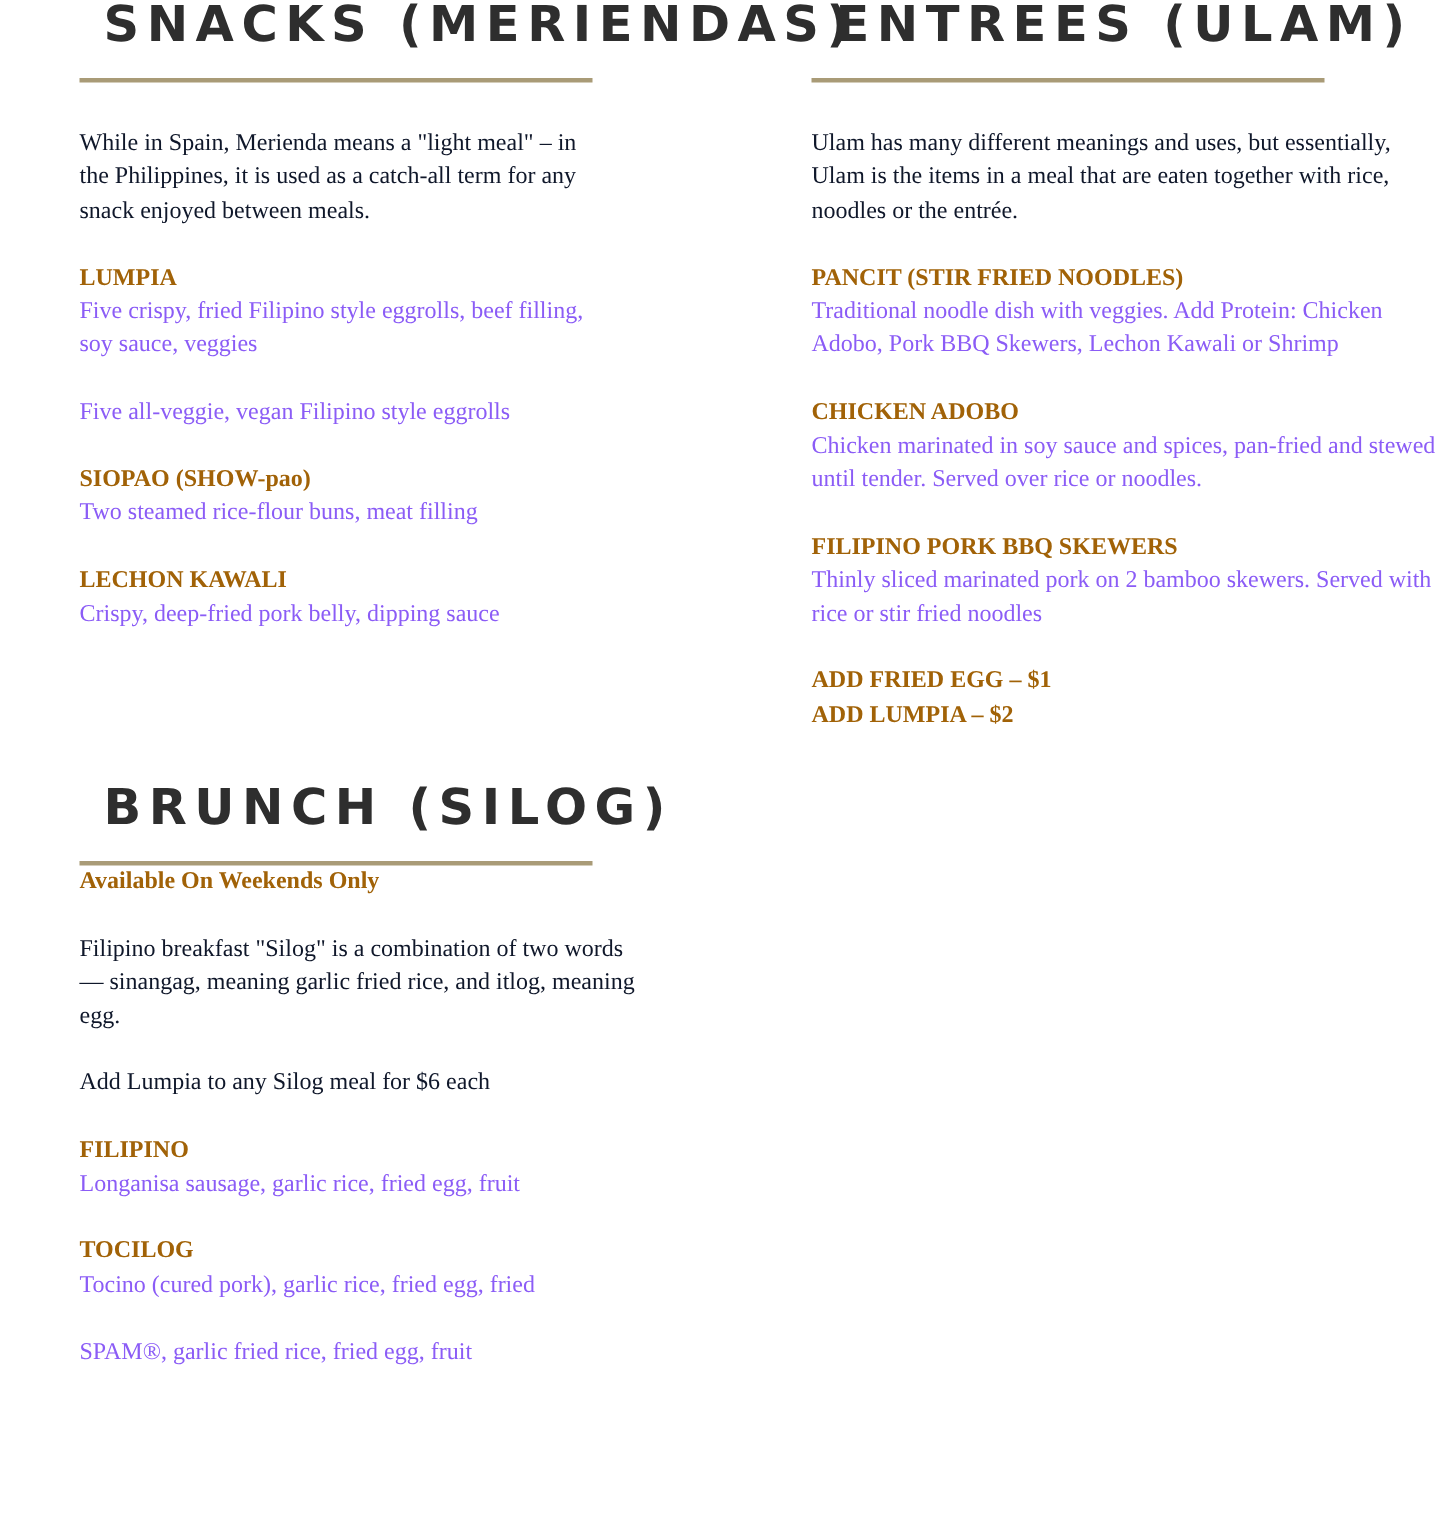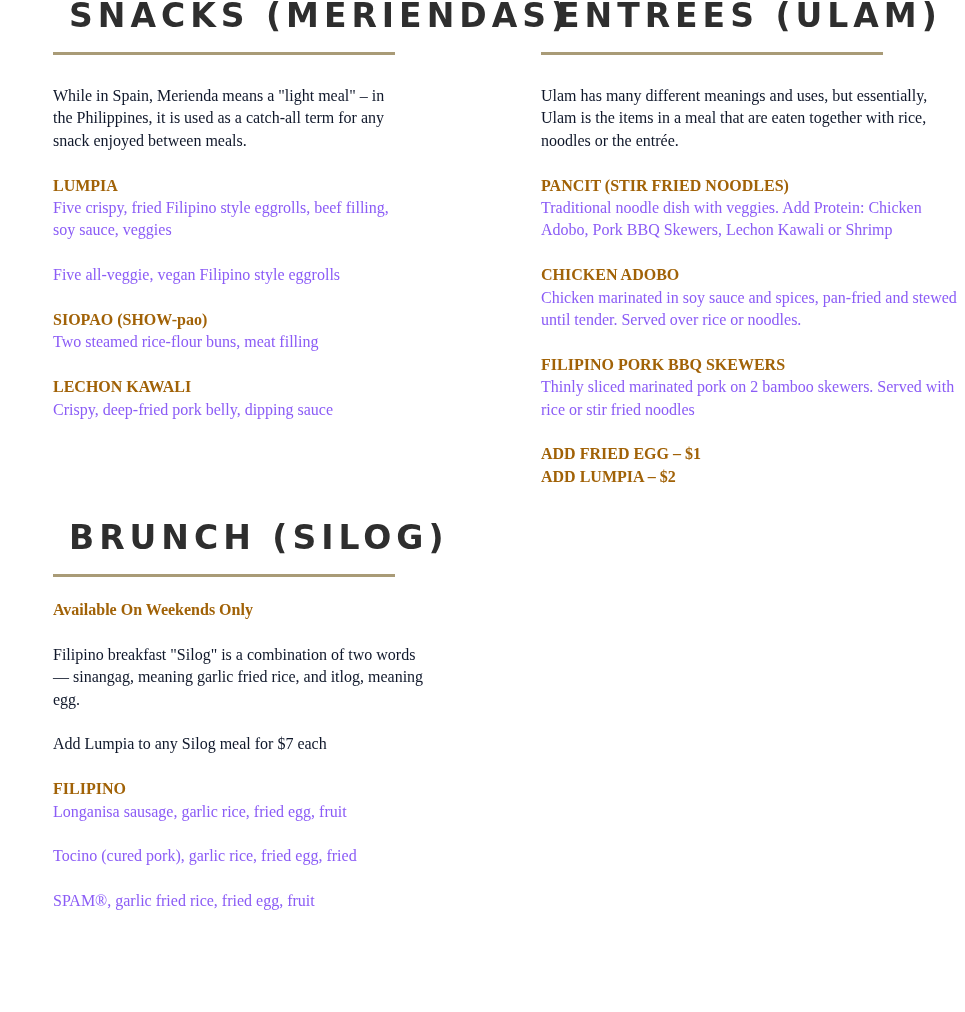--- a/index.html
+++ b/index.html
@@ -57,21 +57,21 @@
 
   #snacks { left: 53px; top: -20px; width: 350px; }
   #entrees { left: 541px; top: -20px; width: 420px; }
   #brunch { left: 53px; top: 502px; width: 380px; }
 
   #snacks .divider { width: 342px; margin-top: 4px; }
   #entrees .divider { width: 342px; margin-top: 4px; }
   #brunch .divider { width: 342px; margin-top: 14px; }
 
   #snacks .body, #entrees .body { margin-top: 30px; }
-  #brunch .body { margin-top: 22px; }
+  #brunch .body { }
 </style>
 </head>
 <body>
 
 <div class="section" id="snacks">
   <h2 class="heading">SNACKS (MERIENDAS)</h2>
   <hr class="divider">
   <div class="body">
     <p class="para">While in Spain, Merienda means a "light meal" – in the Philippines, it is used as a catch-all term for any snack enjoyed between meals.</p>
     <div class="gap"></div>
@@ -123,28 +123,29 @@
 </div>
 
 <div class="section" id="brunch">
   <h2 class="heading">BRUNCH (SILOG)</h2>
   <hr class="divider">
   <div class="body">
     <p class="item-name">Available On Weekends Only</p>
     <div class="gap"></div>
     <p class="para" style="width:375px">Filipino breakfast "Silog" is a combination of two words — sinangag, meaning garlic fried rice, and itlog, meaning egg.</p>
     <div class="gap"></div>
-    <p class="para">Add Lumpia to any Silog meal for $7 each</p>
+    <p class="para">Add Lumpia to any Silog meal for $6 each</p>
     <div class="gap"></div>
     <div>
       <p class="item-name">FILIPINO</p>
       <p class="item-desc">Longanisa sausage, garlic rice, fried egg, fruit</p>
     </div>
     <div class="gap"></div>
     <div>
+      <p class="item-name">TOCILOG</p>
       <p class="item-desc">Tocino (cured pork), garlic rice, fried egg, fried</p>
     </div>
     <div class="gap"></div>
     <div>
       <p class="item-desc">SPAM®, garlic fried rice, fried egg, fruit</p>
     </div>
   </div>
 </div>
 
 </body></html>

